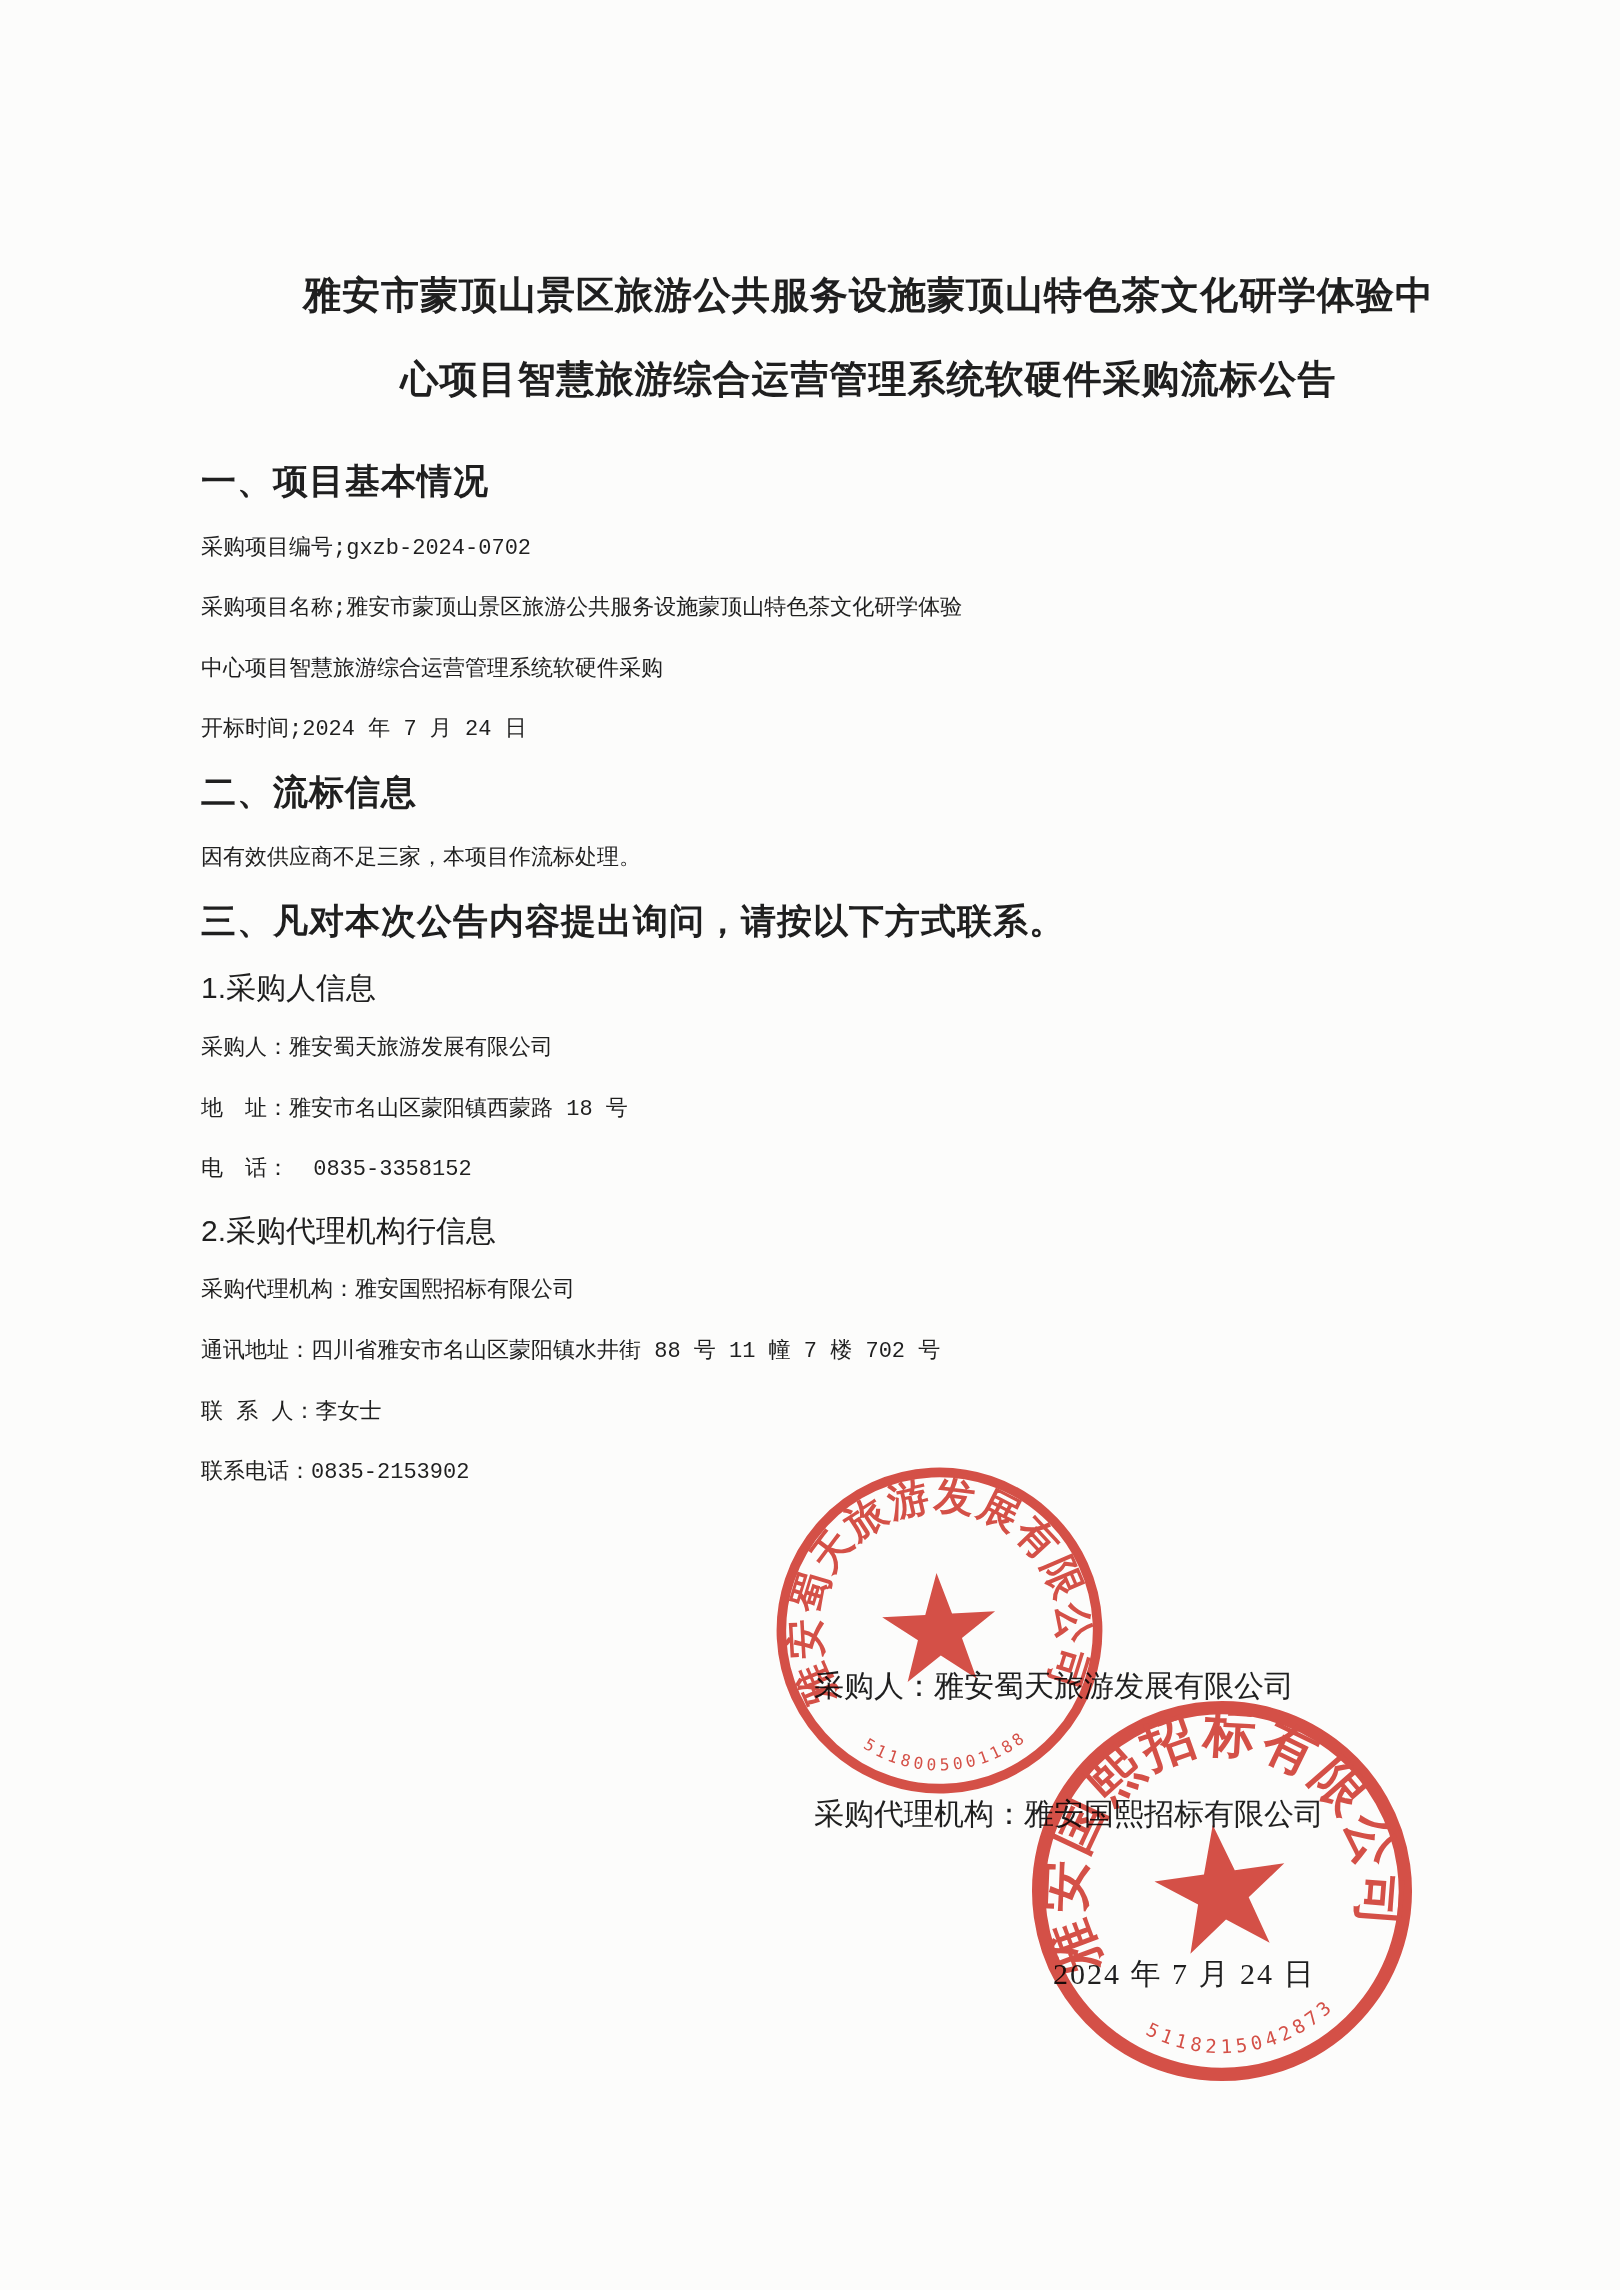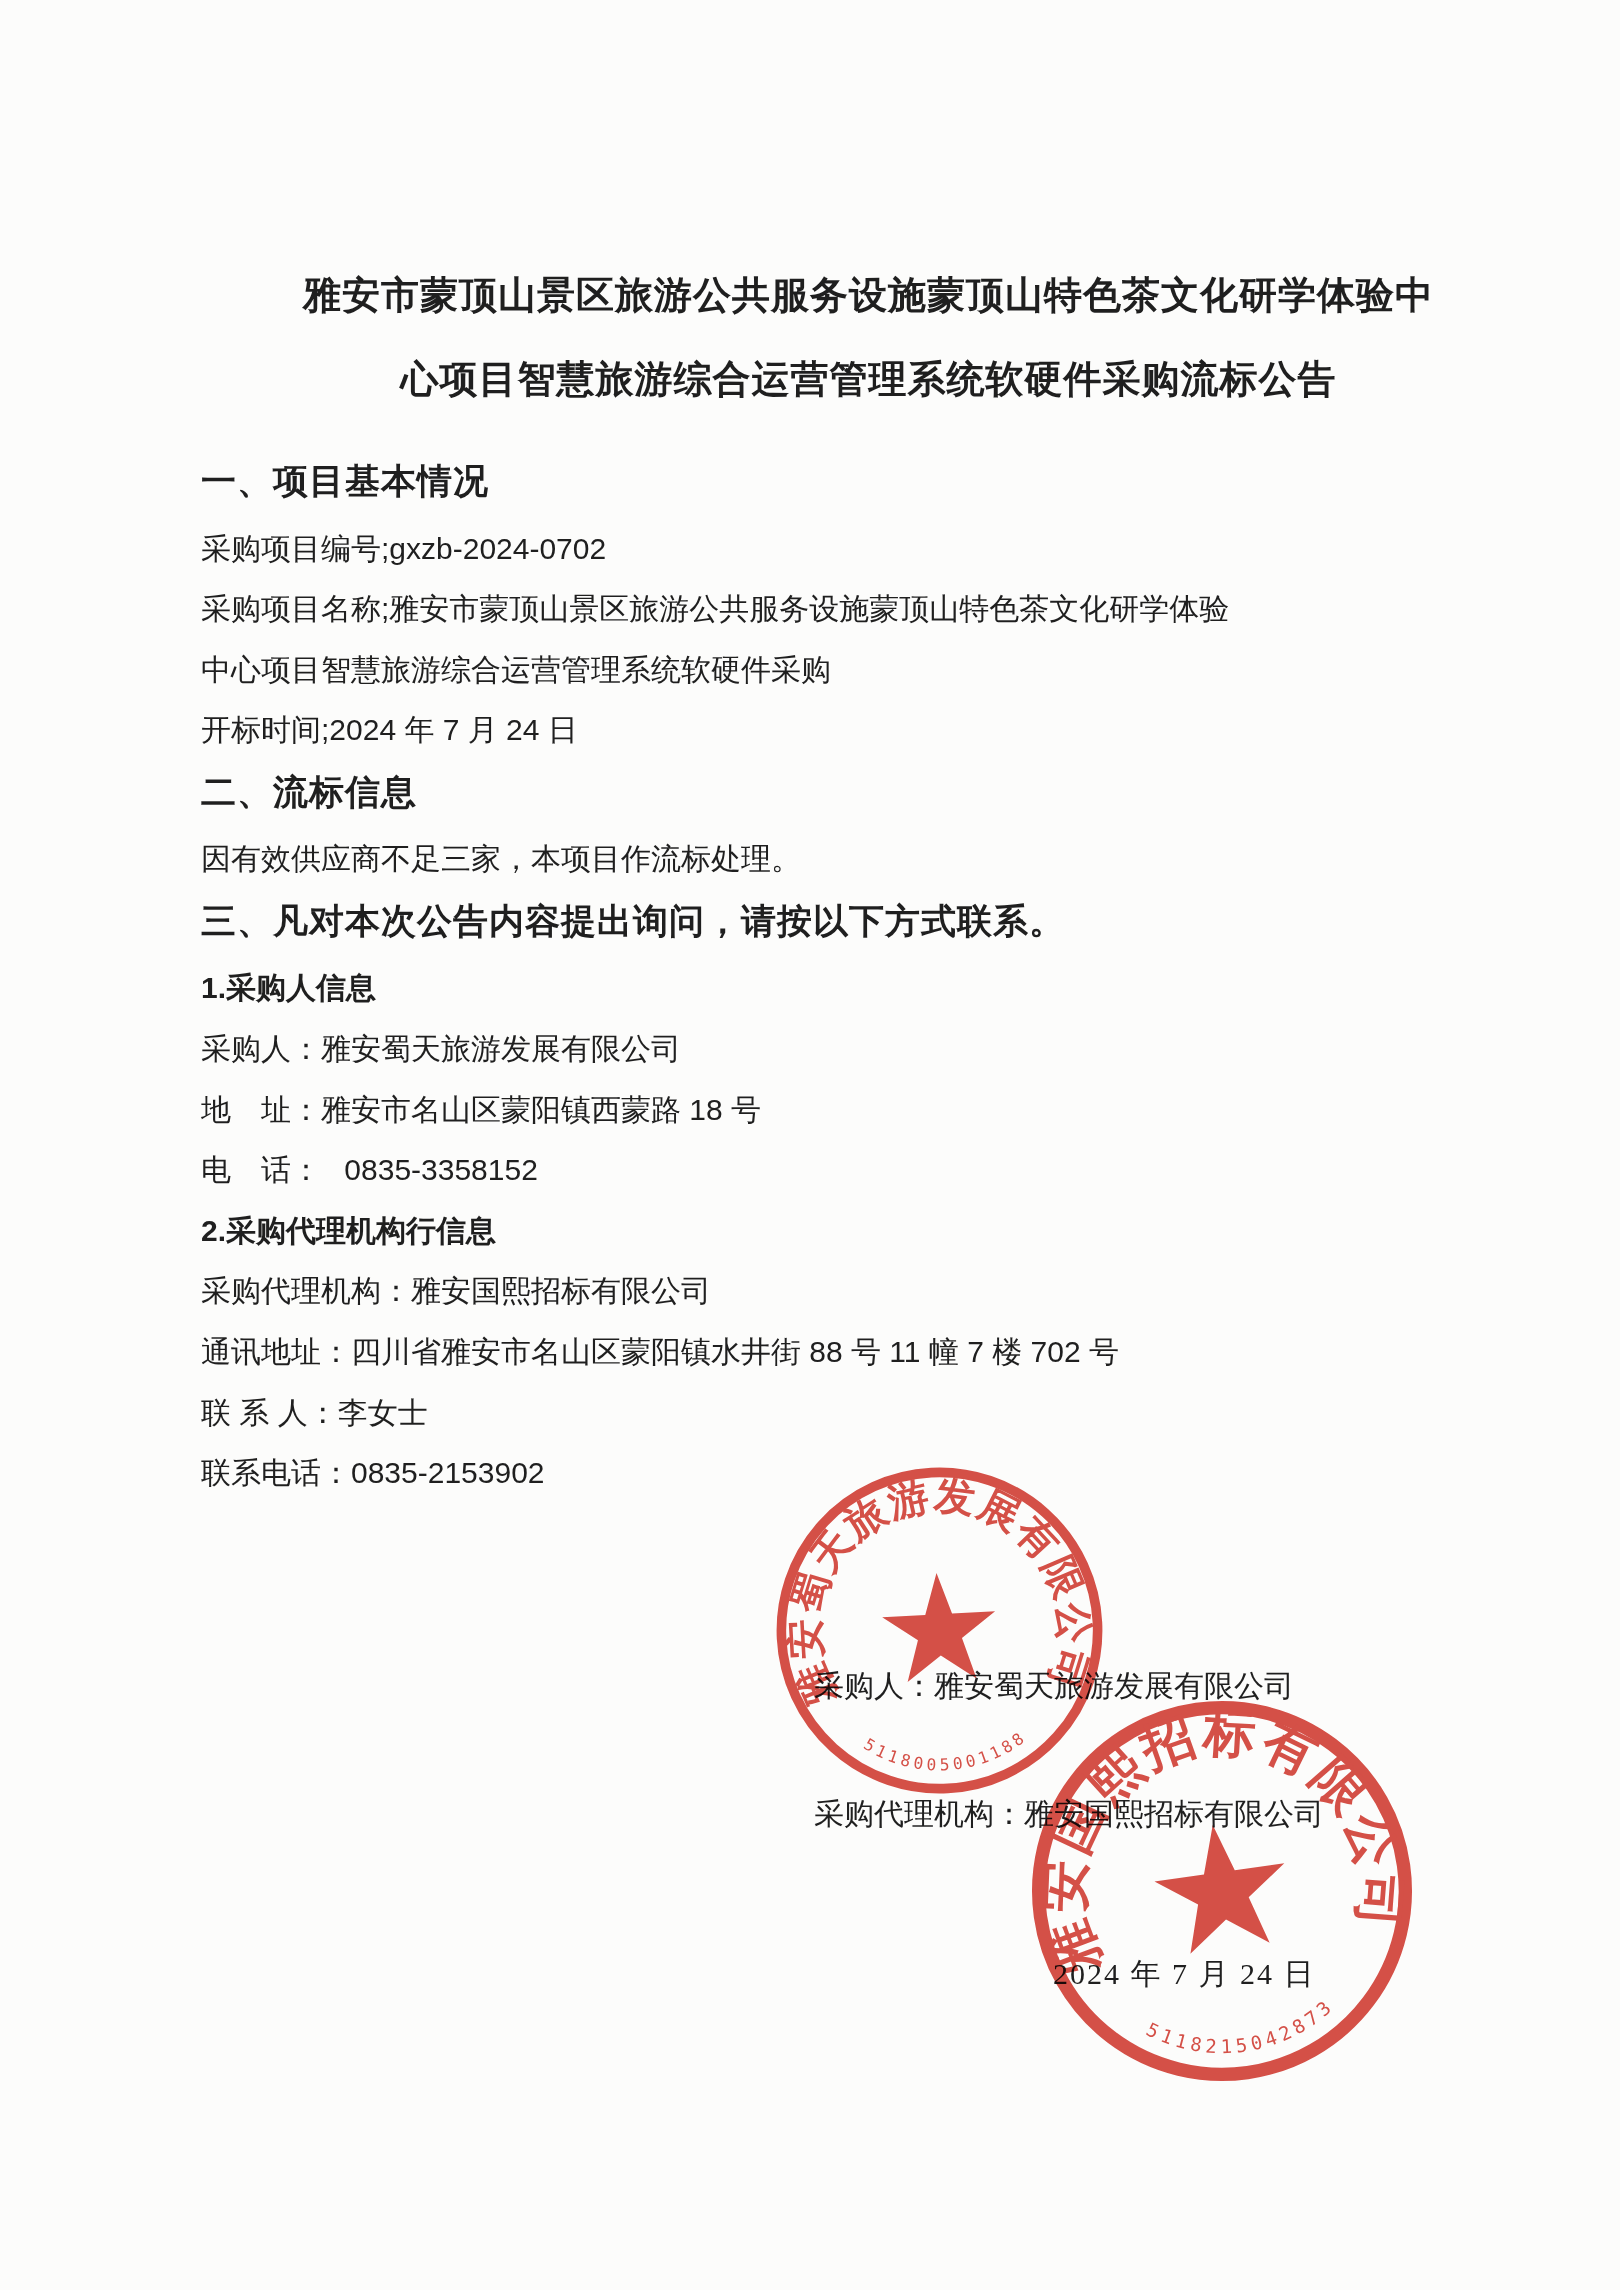--- a/index.html
+++ b/index.html
@@ -36,28 +36,28 @@
   .sec-h {
     font-family: "Liberation Sans", sans-serif;
     font-weight: bold;
     font-size: 35px;
     line-height: 45px;
     margin: 5.9px 0 23.5px 0;
     letter-spacing: 1px;
   }
   .sub-h {
     font-family: "Liberation Sans", sans-serif;
-    font-weight: bold;
+    font-weight: normal;
     font-size: 30px;
     line-height: 43px;
     margin: 3.9px 0 17.6px 0;
   }
   .body-line {
-    font-family: Liberation Sans, sans-serif;
-    font-size: 30px;
+    font-family: Liberation Mono, monospace;
+    font-size: 22px;
     line-height: 43px;
     margin: 0 0 17.6px 0;
     text-align: justify;
   }
   .sig-line {
     position: absolute;
     font-family: "Liberation Serif", serif;
     font-size: 30px;
     line-height: 39px;
     white-space: nowrap;

